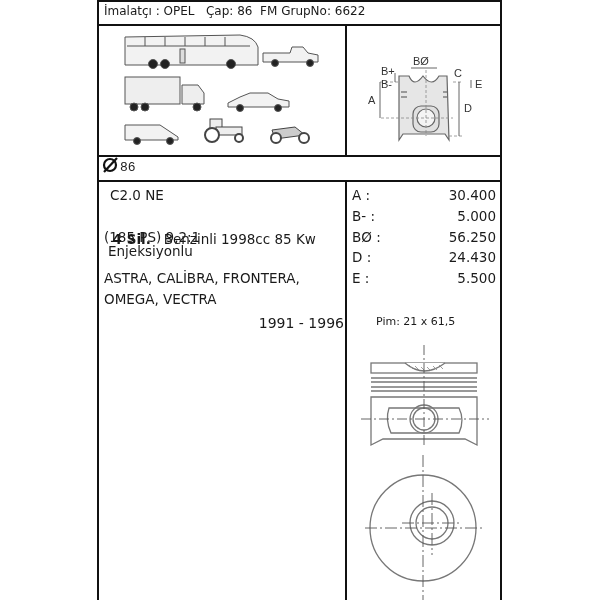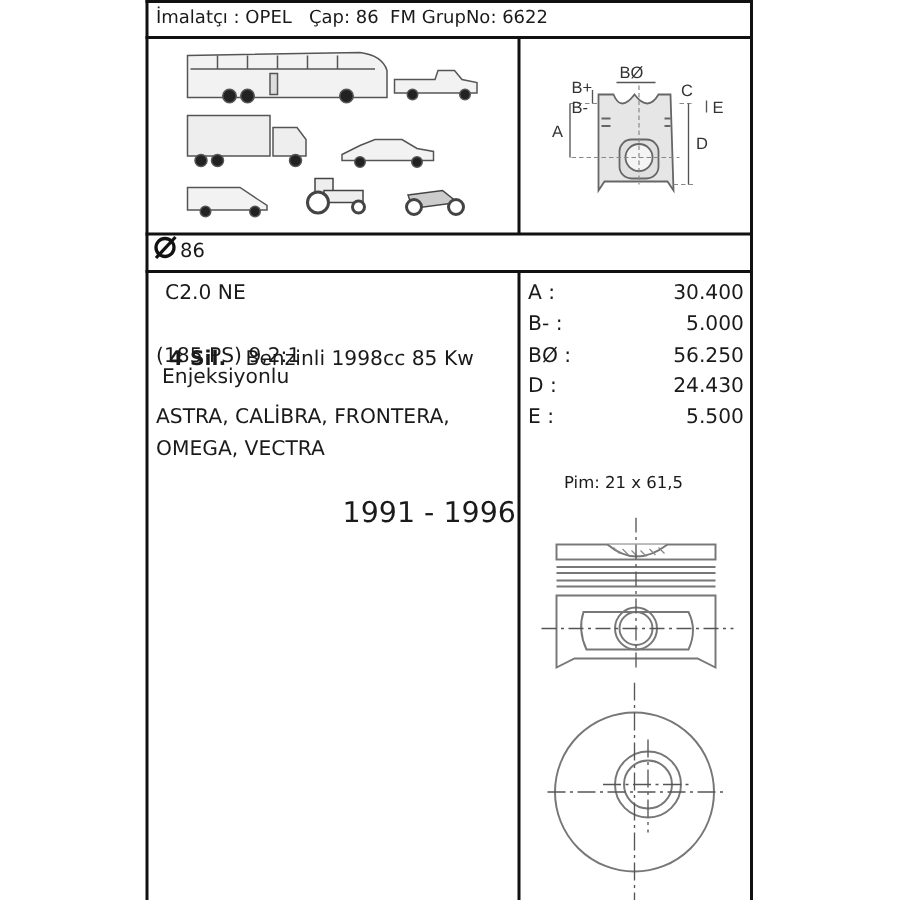--- a/index.html
+++ b/index.html
@@ -1,29 +1,29 @@
 <!DOCTYPE html>
 <html><head>
 <meta charset="utf-8">
 <style>
   html, body { margin:0; padding:0; background:#ffffff; }
   body { width:600px; height:600px; position:relative; overflow:hidden;
          font-family:"DejaVu Sans", "Liberation Sans", sans-serif; color:#1a1a1a; }
   .abs { position:absolute; }
   .line { position:absolute; background:#111; }
   .hdr-text { left:104px; top:4px; font-size:12px; letter-spacing:0px; white-space:pre; }
-  .dia-text { left:120px; top:160px; font-size:13px; }
+  .dia-text { left:120px; top:160px; font-size:13px;font-family:Liberation Mono, monospace; }
   .dia-sym { left:101px; top:156px; width:18px; height:18px; }
   .spec-line { position:absolute; left:104px; font-size:13.5px; white-space:pre; }
   .spec-line b { font-weight:bold; }
   .dim-row { position:absolute; left:352px; width:144px; font-size:13.5px; height:20px; }
   .dim-row .lbl { position:absolute; left:0; top:0; }
   .dim-row .val { position:absolute; right:0; top:0; }
   .pim { position:absolute; left:376px; top:315px; font-size:11px; white-space:pre; }
-  .years { position:absolute; right:256px; top:331px; font-size:19px; white-space:pre; }
+  .years { position:absolute; right:256px; top:315px; font-size:14px; white-space:pre; }
   svg { display:block; }
 </style>
 </head>
 <body>
 
 <div class="line" style="left:97px; top:0; width:2px; height:600px;"></div>
 <div class="line" style="left:500px; top:0; width:2px; height:600px;"></div>
 <div class="line" style="left:97px; top:0; width:405px; height:2px;"></div>
 <div class="line" style="left:97px; top:24px; width:405px; height:2px;"></div>
 <div class="line" style="left:97px; top:155px; width:405px; height:2px;"></div>
@@ -84,21 +84,21 @@
     </g>
 
     <g stroke="#444" fill="#ccc" stroke-width="1">
       <path d="M172 103 L195 100 L205 108 L175 112 Z"></path>
       <circle cx="176" cy="111" r="5" fill="#fff" stroke-width="2"></circle>
       <circle cx="204" cy="111" r="5" fill="#fff" stroke-width="2"></circle>
     </g>
   </svg>
 </div>
 
-<div class="abs" style="left:347px; top:27px; width:167px; height:127px;">
+<div class="abs" style="left:347px; top:40px; width:167px; height:127px;">
   <svg width="153" height="127" viewBox="0 0 153 127" font-family="Liberation Sans, sans-serif" font-size="11" fill="#333">
     <g stroke="#666" fill="#e6e6e6" stroke-width="1.2">
       <path d="M52 36 L62 36 Q67 48 76 36 Q85 48 92 36 L100 36 L102 100 L98 94 L56 94 L52 100 Z"></path>
       <rect x="66" y="66" width="26" height="26" rx="8" fill="#e0e0e0"></rect>
       <circle cx="79" cy="78" r="9" fill="#f4f4f4"></circle>
       <line x1="54" y1="52" x2="60" y2="52"></line>
         <line x1="96" y1="52" x2="100" y2="52"></line>
       <line x1="54" y1="57" x2="60" y2="57"></line>
         <line x1="96" y1="57" x2="100" y2="57"></line>
     </g>

